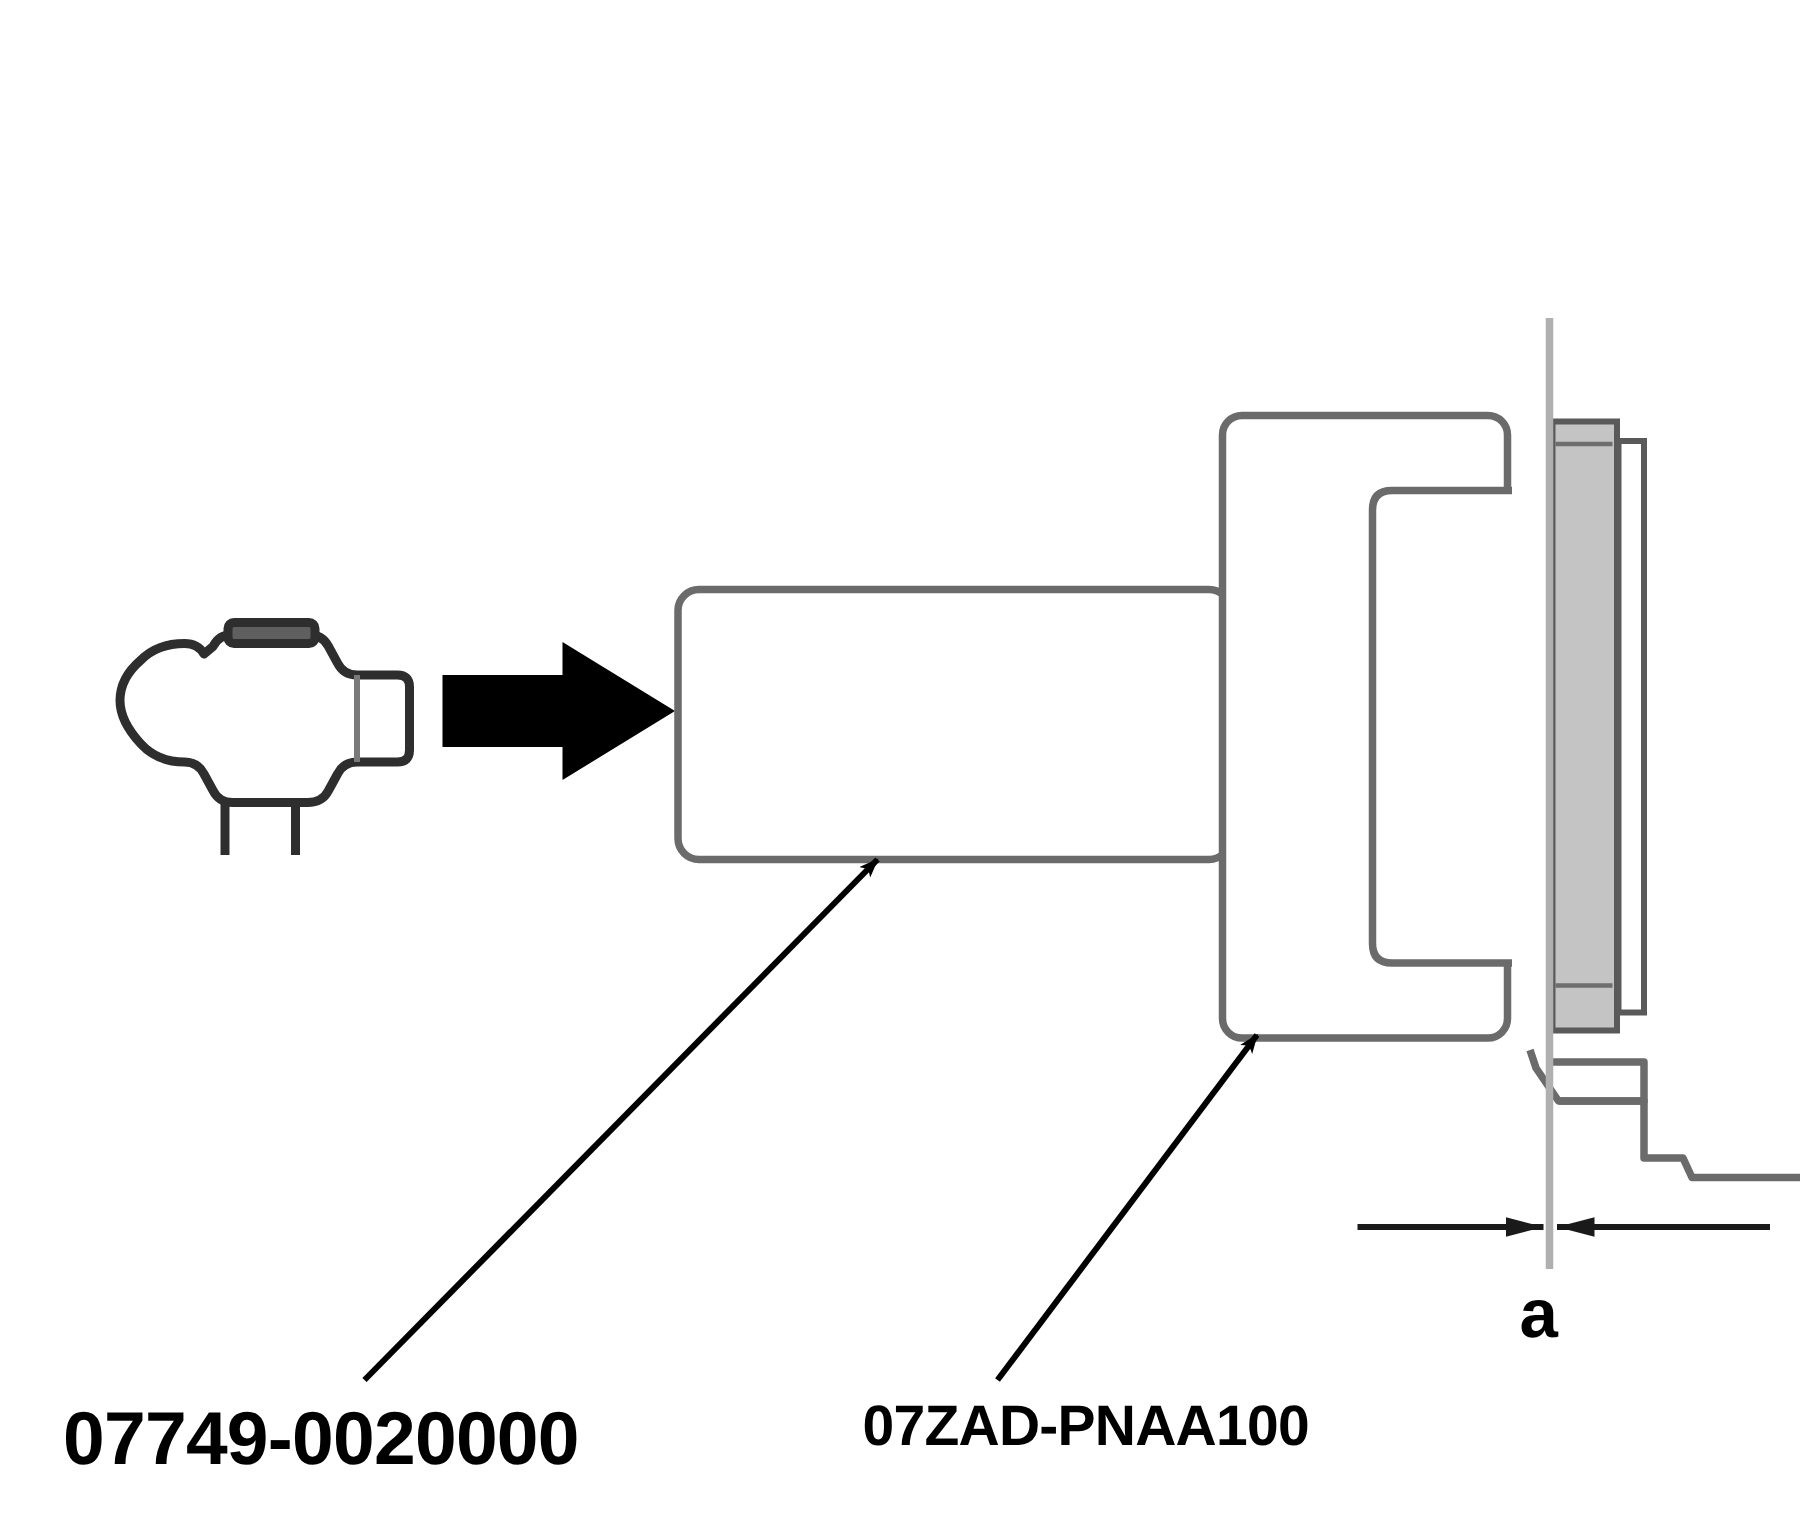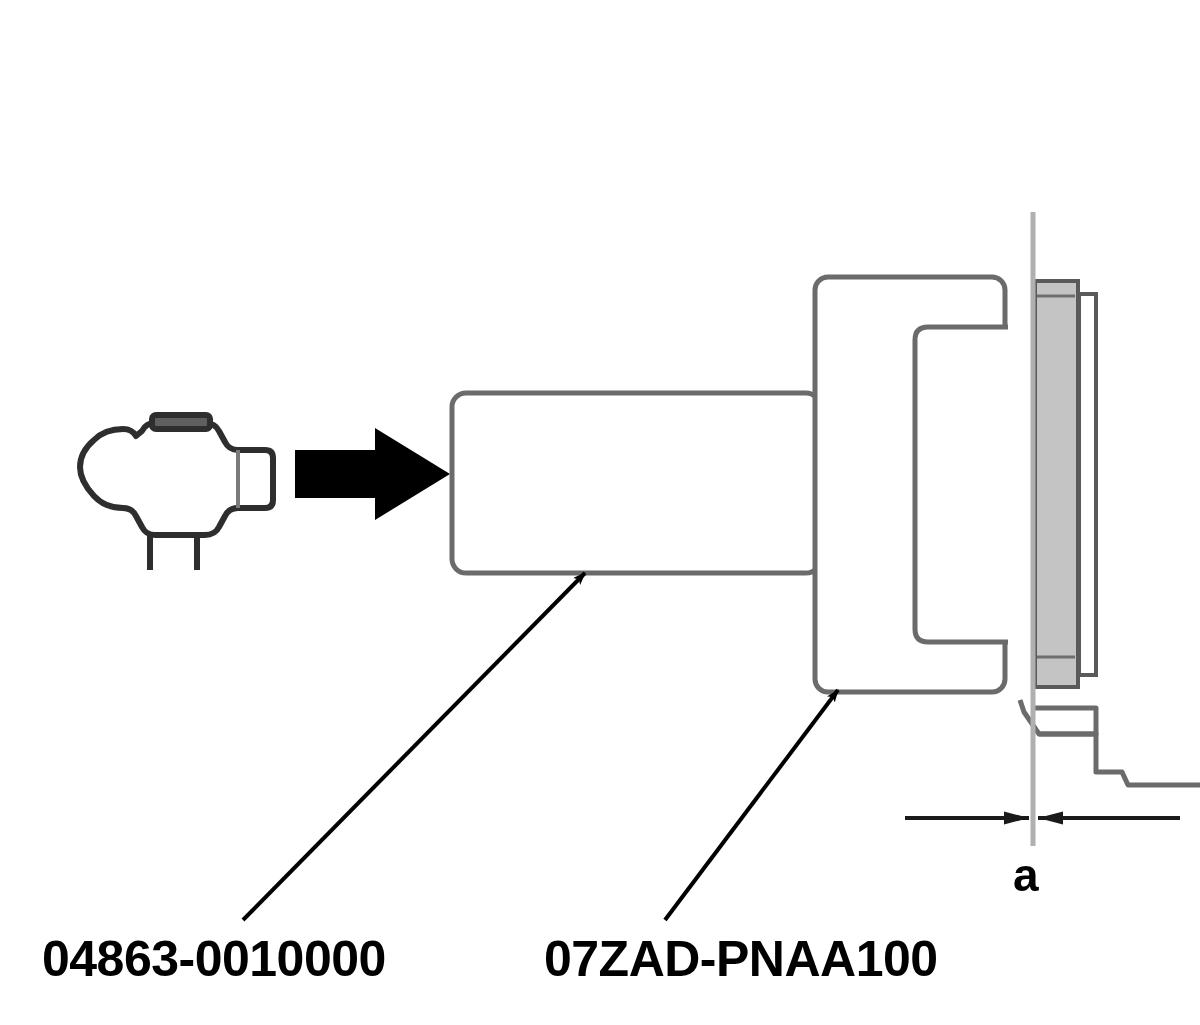--- a/index.html
+++ b/index.html
@@ -36,23 +36,23 @@
     color: #000000;
     white-space: nowrap;
     letter-spacing: -0.5px;
   }
   #label-driver {
     left: 42px;
     top: 930px;
     font-size: 50px;
   }
   #label-attachment {
-    left: 544px;
+    left: 575px;
     top: 930px;
-    font-size: 50px;
+    font-size: 38px;
   }
   #label-dimension-a {
     position: absolute;
     left: 1013px;
     top: 848px;
     font-size: 46px;
     font-weight: bold;
     color: #000000;
     font-family: "Liberation Sans", sans-serif;
   }
@@ -167,19 +167,19 @@
       <line x1="905" y1="818" x2="1029" y2="818" stroke="#1a1a1a" stroke-width="4" marker-end="url(#dimArrowRight)"></line>
       <line x1="1180" y1="818" x2="1038" y2="818" stroke="#1a1a1a" stroke-width="4" marker-end="url(#dimArrowRight)"></line>
     </g>
 
     <line x1="243" y1="920" x2="585" y2="573" stroke="#000000" stroke-width="4" marker-end="url(#leaderArrow)"></line>
 
     <line x1="665" y1="920" x2="838" y2="690" stroke="#000000" stroke-width="4" marker-end="url(#leaderArrow)"></line>
 
   </svg>
 
-  <div class="part-label" id="label-driver">04863-0010000</div>
+  <div class="part-label" id="label-driver">07749-0020000</div>
 
   <div class="part-label" id="label-attachment">07ZAD-PNAA100</div>
 
   <div id="label-dimension-a">a</div>
 
 </div>
 
 </body></html>

